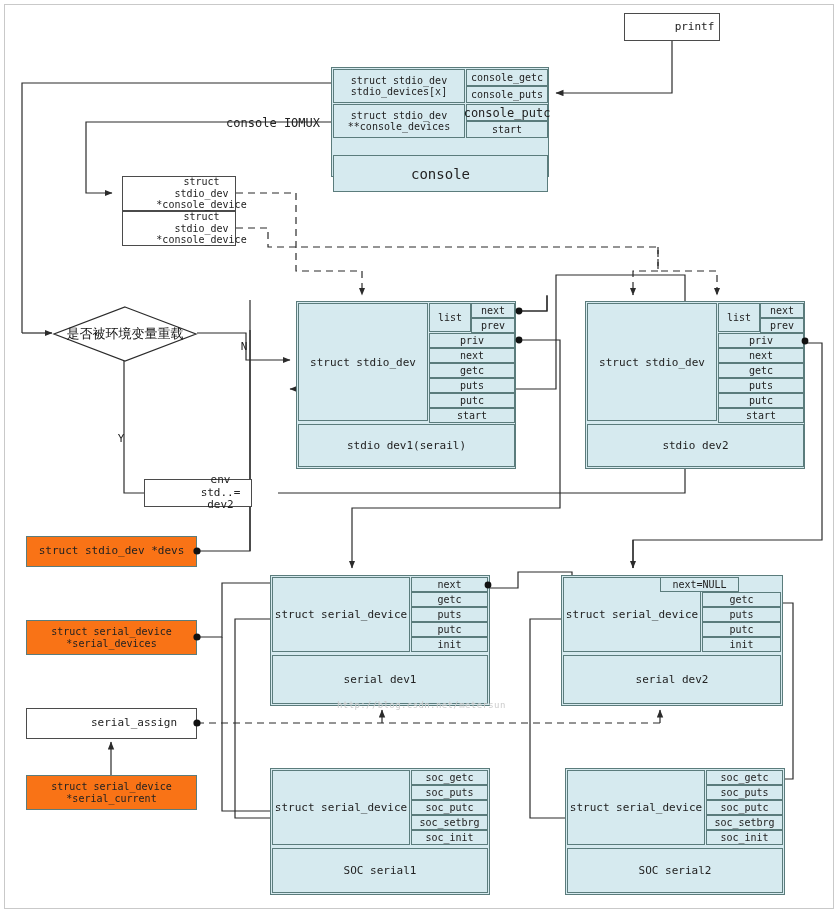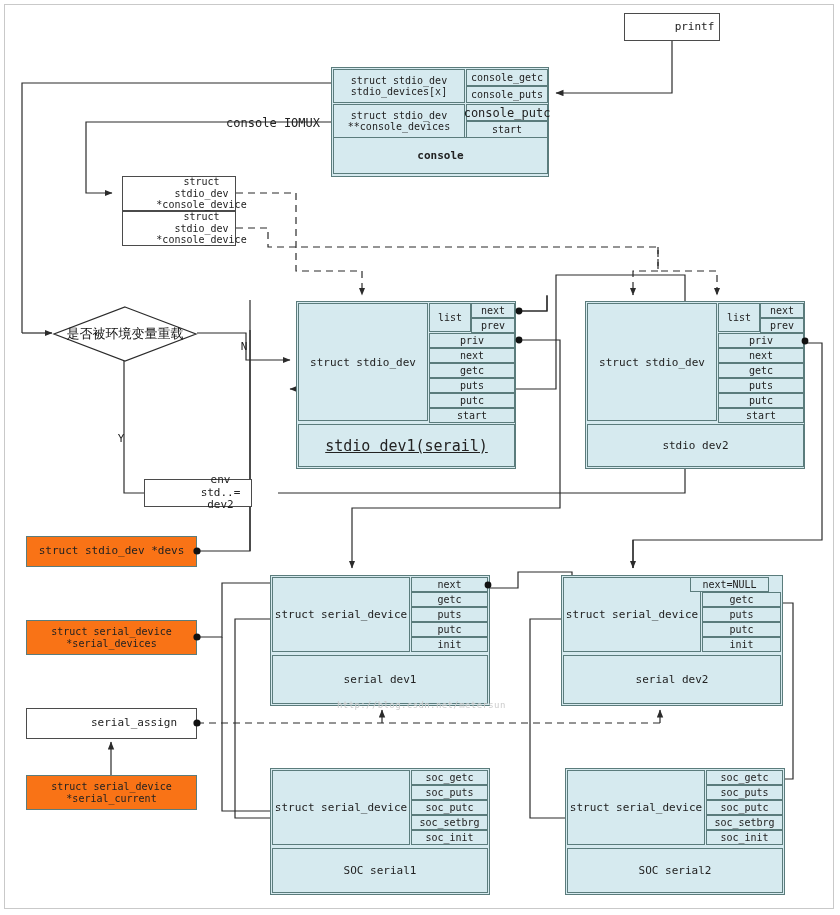--- a/index.html
+++ b/index.html
@@ -100,21 +100,21 @@
     </div>
   <div class="cell" style="left:466px;top:86px;width:82px;height:17px;font-size:10px;">
     <span>console_puts</span>
     </div>
   <div class="cell" style="left:466px;top:104px;width:82px;height:17px;font-size:12px;">
     <span>console_putc</span>
     </div>
   <div class="cell" style="left:466px;top:121px;width:82px;height:17px;font-size:10px;">
     <span>start</span>
     </div>
-  <div class="cell" style="left:333px;top:137px;width:215px;height:37px;font-size:11px;font-weight:bold;">
+  <div class="cell" style="left:333px;top:155px;width:215px;height:37px;font-size:14px;">
     <span>console</span>
     </div>
 
   <div class="lab" style="left:190px;top:116px;width:130px;height:14px;justify-content:flex-end;">
     <span>console IOMUX</span>
   </div>
 
   <div class="box white" style="left:122px;top:176px;width:114px;height:35px;flex-direction:column;font-size:10px;">
     <span>struct stdio_dev</span>
     <span>*console_device</span>
@@ -165,21 +165,21 @@
     </div>
   <div class="cell" style="left:429px;top:378px;width:86px;height:15px;font-size:10px;">
     <span>puts</span>
     </div>
   <div class="cell" style="left:429px;top:393px;width:86px;height:15px;font-size:10px;">
     <span>putc</span>
     </div>
   <div class="cell" style="left:429px;top:408px;width:86px;height:15px;font-size:10px;">
     <span>start</span>
     </div>
-  <div class="cell" style="left:298px;top:424px;width:217px;height:43px;font-size:15px;text-decoration:underline;">
+  <div class="cell" style="left:298px;top:424px;width:217px;height:43px;font-size:11px;">
     <span>stdio dev1(serail)</span>
     </div>
 
   <div class="outer" style="left:585px;top:301px;width:220px;height:168px;"></div>
   <div class="cell" style="left:587px;top:303px;width:130px;height:118px;font-size:11px;">
     <span>struct stdio_dev</span>
     </div>
   <div class="cell" style="left:718px;top:303px;width:42px;height:29px;font-size:10px;">
     <span>list</span>
     </div>
@@ -249,21 +249,21 @@
     <span>init</span>
     </div>
   <div class="cell" style="left:272px;top:655px;width:216px;height:49px;font-size:11px;">
     <span>serial dev1</span>
     </div>
 
   <div class="outer" style="left:561px;top:575px;width:222px;height:131px;"></div>
   <div class="cell" style="left:563px;top:577px;width:138px;height:75px;font-size:11px;">
     <span>struct serial_device</span>
     </div>
-  <div class="cell" style="left:690px;top:577px;width:79px;height:15px;font-size:10px;">
+  <div class="cell" style="left:660px;top:577px;width:79px;height:15px;font-size:10px;">
     <span>next=NULL</span>
     </div>
   <div class="cell" style="left:702px;top:592px;width:79px;height:15px;font-size:10px;">
     <span>getc</span>
     </div>
   <div class="cell" style="left:702px;top:607px;width:79px;height:15px;font-size:10px;">
     <span>puts</span>
     </div>
   <div class="cell" style="left:702px;top:622px;width:79px;height:15px;font-size:10px;">
     <span>putc</span>

